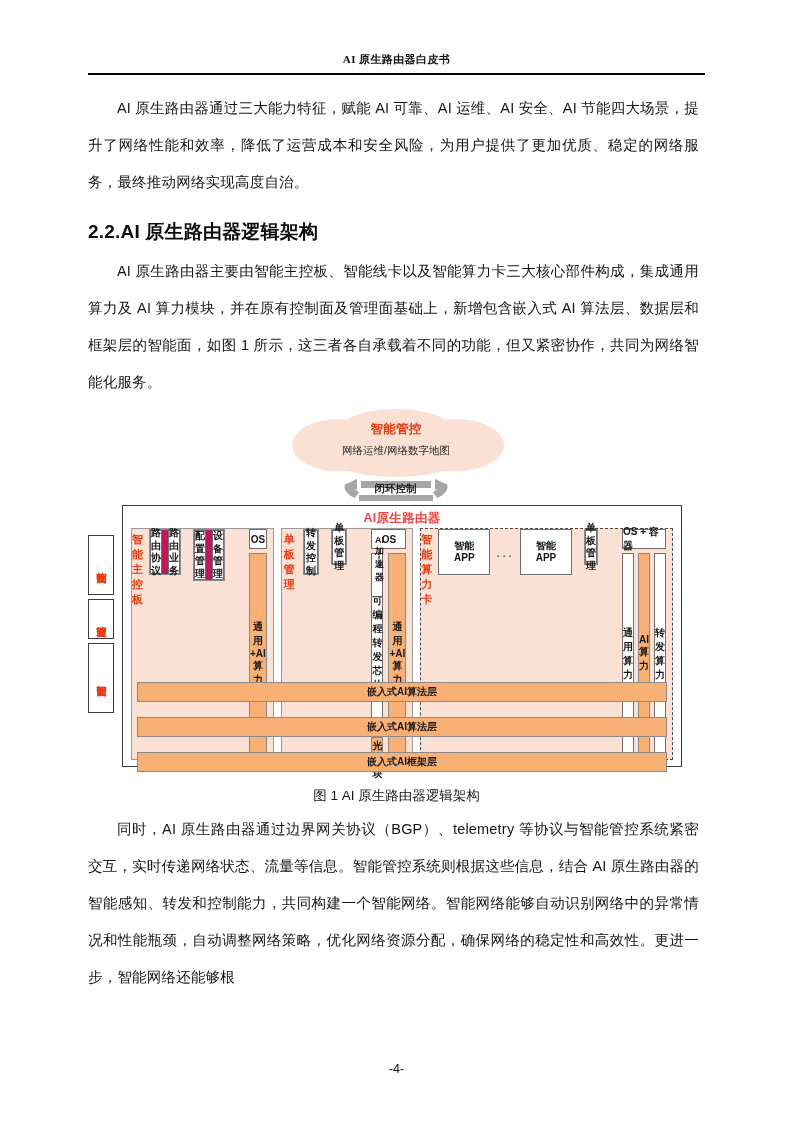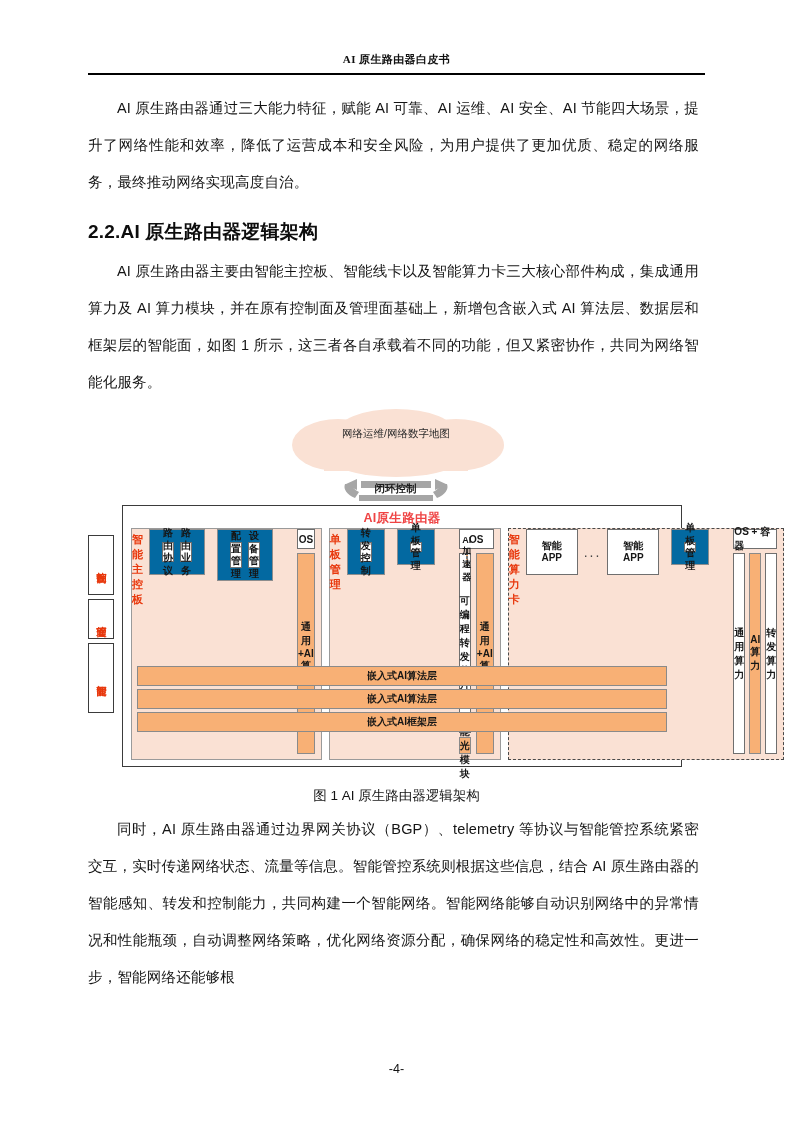--- a/index.html
+++ b/index.html
@@ -129,21 +129,21 @@
   .card-title{
     text-align:center;font-size:11px;font-weight:bold;color:#e8380d;
     padding:3px 0 2px 0;
   }
 
   
   .row{
     margin:0 6px 4px 6px;
     box-sizing:border-box;
   }
-  .row.bordered{border:1.3px solid #8d8d8d;background:#0369a1;padding:12px;}
+  .row.bordered{border:1.3px solid #8d8d8d;background:#be185d;padding:0;}
   .inner-flex{display:flex;gap:6px;}
   .chip{
     background:#ffffff;border:1.2px solid #6f6f6f;
     font-size:10px;color:#161616;font-weight:bold;
     display:flex;align-items:center;justify-content:center;
     box-sizing:border-box;
     text-align:center;
     line-height:1.25;
   }
   .chip.grow{flex:1;}
@@ -224,20 +224,21 @@
         <svg class="cloud" viewBox="0 0 260 72">
           <g fill="#fae1d4">
             <ellipse cx="130" cy="26" rx="60" ry="24"></ellipse>
             <ellipse cx="72" cy="38" rx="46" ry="26"></ellipse>
             <ellipse cx="190" cy="38" rx="48" ry="26"></ellipse>
             <ellipse cx="130" cy="46" rx="72" ry="24"></ellipse>
             <rect x="58" y="40" width="144" height="24"></rect>
           </g>
         </svg>
         <div class="cloud-text">
+          <div class="cloud-title">智能管控</div>
           <div class="cloud-sub">网络运维/网络数字地图</div>
         </div>
       </div>
 
       <div class="loop-wrap">
         <svg width="145" height="28" viewBox="0 0 145 28">
           <g fill="#a6a6a6">
             <path d="M38 4 h70 v7 h-70 z"></path>
             <path d="M34 2 l0 11 l-12 -5.5 z"></path>
             <path d="M112 2 l0 11 l12 -5.5 z"></path>
@@ -346,21 +347,21 @@
               <div class="os-bar">OS + 容器</div>
               <div style="flex:1;display:flex;gap:4px;">
                 <div class="white-compute" style="flex:1;">通用算力</div>
                 <div class="compute" style="flex:1;">AI算力</div>
                 <div class="white-compute" style="flex:1;">转发算力</div>
               </div>
             </div>
           </div>
         </div>
 
-        <div class="abs" style="left:14px;right:14px;top:160px;display:flex;flex-direction:column;gap:3px;">
+        <div class="abs" style="left:14px;right:14px;top:176px;display:flex;flex-direction:column;gap:15px;">
           <div class="plane-bar">嵌入式AI算法层</div>
           <div class="plane-bar">嵌入式AI算法层</div>
           <div class="plane-bar">嵌入式AI框架层</div>
         </div>
       </div>
     </div>
 
     <p class="fig-caption">图 1 AI 原生路由器逻辑架构</p>
 
     <p class="body">同时，AI 原生路由器通过边界网关协议（BGP）、telemetry 等协议与智能管控系统紧密交互，实时传递网络状态、流量等信息。智能管控系统则根据这些信息，结合 AI 原生路由器的智能感知、转发和控制能力，共同构建一个智能网络。智能网络能够自动识别网络中的异常情况和性能瓶颈，自动调整网络策略，优化网络资源分配，确保网络的稳定性和高效性。更进一步，智能网络还能够根</p>

